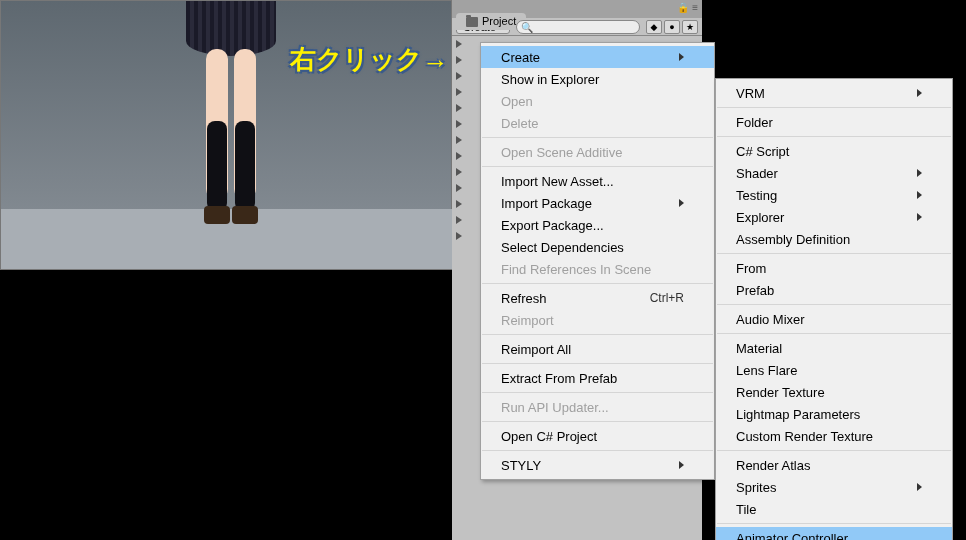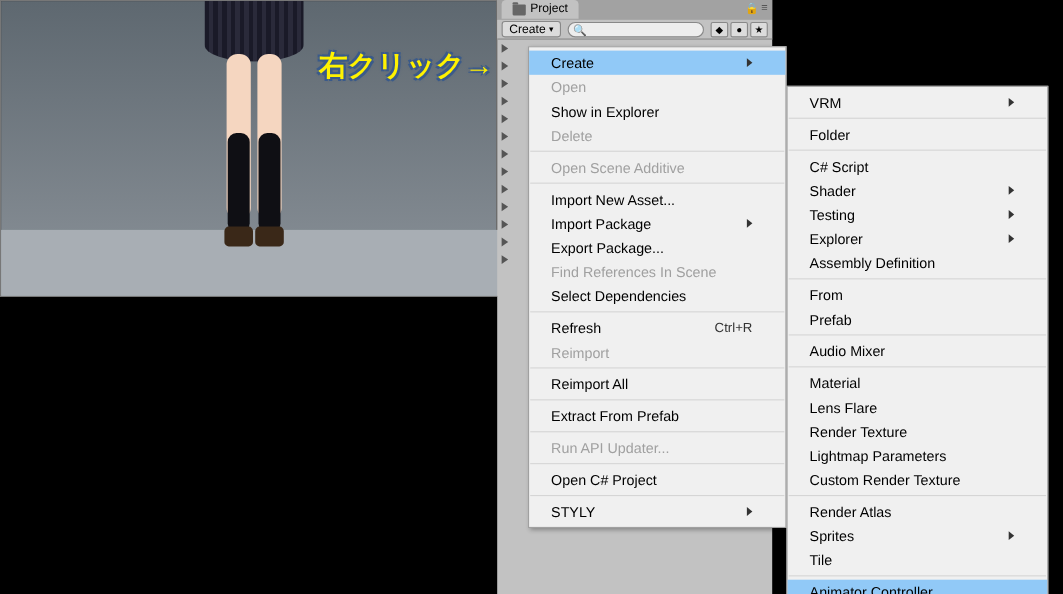--- a/index.html
+++ b/index.html
@@ -55,21 +55,21 @@
   }
   
   .project-panel {
     position: absolute; left: 452px; top: 0; width: 250px; height: 540px;
     background: #c2c2c2;
   }
   .project-tab-bar {
     height: 18px; background: #a2a2a2; position: relative;
   }
   .project-tab {
-    position: absolute; left: 4px; top: 0; height: 17px;
+    position: absolute; left: 4px; top: 13px; height: 17px;
     background: #c2c2c2; border-radius: 4px 4px 0 0;
     padding: 0 10px; font-size: 11px; line-height: 17px;
     display: flex; align-items: center; gap: 4px;
   }
   .lock-area {
     position: absolute; right: 4px; top: 2px; display: flex; gap: 2px;
     font-size: 10px; color: #555;
   }
   .project-toolbar {
     height: 18px; background: #c2c2c2; border-bottom: 1px solid #888;
@@ -225,49 +225,49 @@
         <span class="expand-arrow"></span>
       </div>
   </div>
 </div>
 
 <div class="context-menu" id="context-menu-1">
   <div class="menu-item highlighted">
       <span>Create</span>
       <span class="submenu-arrow"></span>
     </div>
+  <div class="menu-item">
+      <span>Show in Explorer</span>
+    </div>
   <div class="menu-item disabled">
       <span>Open</span>
     </div>
-  <div class="menu-item">
-      <span>Show in Explorer</span>
-    </div>
   <div class="menu-item disabled">
       <span>Delete</span>
     </div>
   <div class="menu-sep"></div>
   <div class="menu-item disabled">
       <span>Open Scene Additive</span>
     </div>
   <div class="menu-sep"></div>
   <div class="menu-item">
       <span>Import New Asset...</span>
     </div>
   <div class="menu-item">
       <span>Import Package</span>
       <span class="submenu-arrow"></span>
     </div>
   <div class="menu-item">
       <span>Export Package...</span>
     </div>
+  <div class="menu-item">
+      <span>Select Dependencies</span>
+    </div>
   <div class="menu-item disabled">
       <span>Find References In Scene</span>
-    </div>
-  <div class="menu-item">
-      <span>Select Dependencies</span>
     </div>
   <div class="menu-sep"></div>
   <div class="menu-item">
       <span>Refresh</span>
       <span class="shortcut">Ctrl+R</span>
     </div>
   <div class="menu-item disabled">
       <span>Reimport</span>
     </div>
   <div class="menu-sep"></div>

